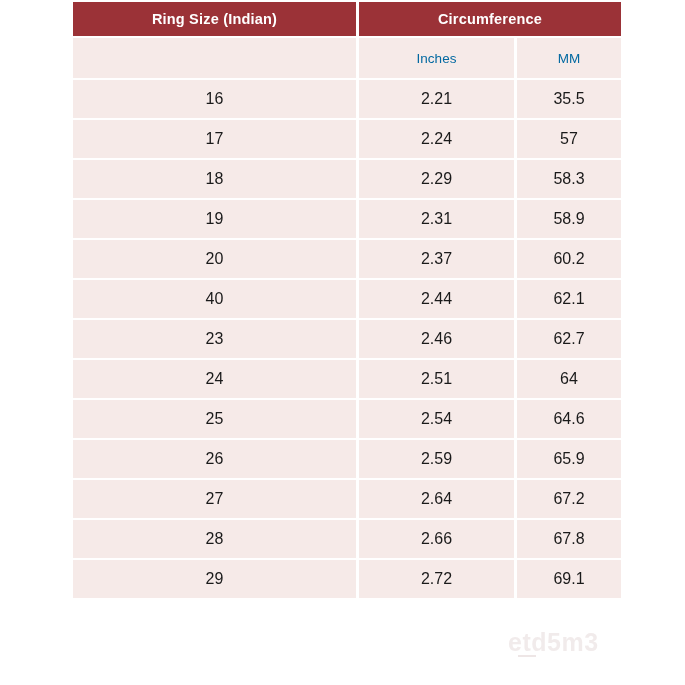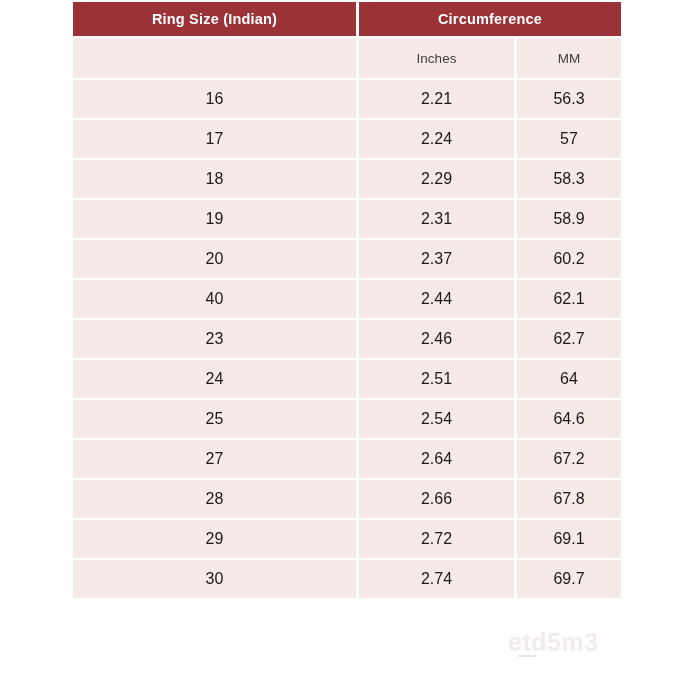--- a/index.html
+++ b/index.html
@@ -50,21 +50,21 @@
     text-align: center;
     vertical-align: middle;
     height: 34px;
     padding: 0 4px;
     border: 0;
   }
 
   
   .sub-cell {
     background: #f6eae8;
-    color: #404040;
+    color: #0369a1;
     font-size: 13.5px;
     font-weight: normal;
     text-align: center;
     vertical-align: middle;
     height: 40px;
     padding: 0 4px;
     border: 0;
   }
   .sub-cell.blank { color: transparent; }
 
@@ -125,21 +125,21 @@
         <th class="sub-cell blank"></th>
         <th class="sub-cell">Inches</th>
         <th class="sub-cell">MM</th>
       </tr>
     </thead>
 
     <tbody id="table-body">
         <tr>
           <td class="data-cell">16</td>
           <td class="data-cell">2.21</td>
-          <td class="data-cell">56.3</td>
+          <td class="data-cell">35.5</td>
         </tr>
         <tr>
           <td class="data-cell">17</td>
           <td class="data-cell">2.24</td>
           <td class="data-cell">57</td>
         </tr>
         <tr>
           <td class="data-cell">18</td>
           <td class="data-cell">2.29</td>
           <td class="data-cell">58.3</td>
@@ -168,38 +168,38 @@
           <td class="data-cell">24</td>
           <td class="data-cell">2.51</td>
           <td class="data-cell">64</td>
         </tr>
         <tr>
           <td class="data-cell">25</td>
           <td class="data-cell">2.54</td>
           <td class="data-cell">64.6</td>
         </tr>
         <tr>
+          <td class="data-cell">26</td>
+          <td class="data-cell">2.59</td>
+          <td class="data-cell">65.9</td>
+        </tr>
+        <tr>
           <td class="data-cell">27</td>
           <td class="data-cell">2.64</td>
           <td class="data-cell">67.2</td>
         </tr>
         <tr>
           <td class="data-cell">28</td>
           <td class="data-cell">2.66</td>
           <td class="data-cell">67.8</td>
         </tr>
         <tr>
           <td class="data-cell">29</td>
           <td class="data-cell">2.72</td>
           <td class="data-cell">69.1</td>
         </tr>
-        <tr>
-          <td class="data-cell">30</td>
-          <td class="data-cell">2.74</td>
-          <td class="data-cell">69.7</td>
-        </tr>
       </tbody>
   </table>
 
   <div class="watermark">etd5m3</div>
   <div class="watermark-dash"></div>
 
 </div>
 
 </body></html>

